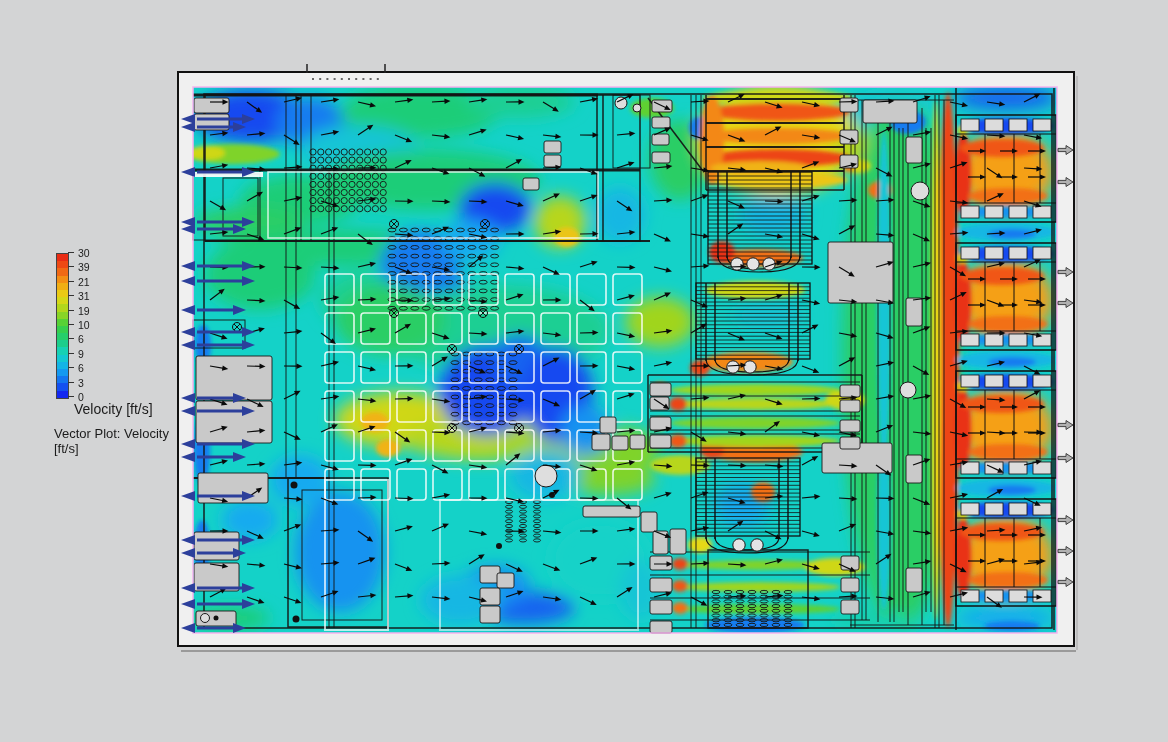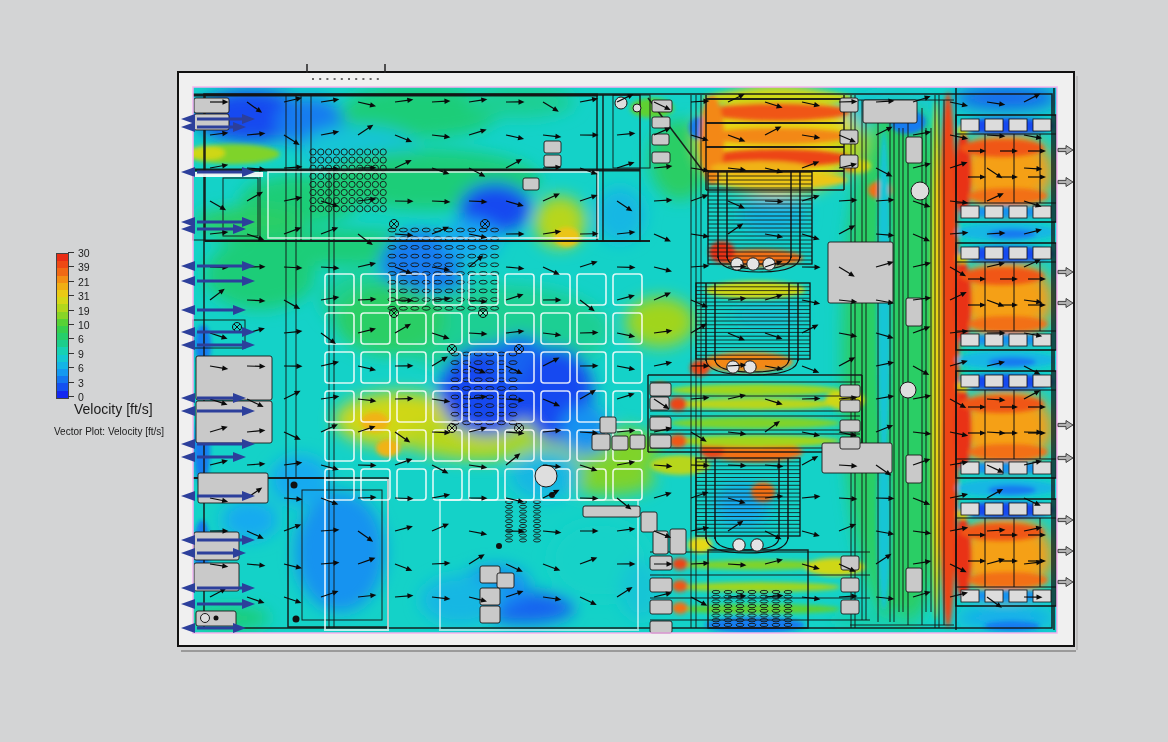--- a/index.html
+++ b/index.html
@@ -6,21 +6,21 @@
     font-family:"Liberation Sans",sans-serif;}
   #stage{position:relative;width:956px;height:742px;}
   #scene{position:absolute;left:0;top:0;}
   .legend{position:absolute;left:0;top:0;width:180px;height:742px;pointer-events:none;}
   .legend .bar{position:absolute;left:56px;top:253px;width:13px;height:146px;border:1px solid #444;box-sizing:border-box;}
   .legend .bar div{width:100%;}
   .tickrow{position:absolute;height:12px;line-height:12px;font-size:10.5px;color:#1b1b1b;white-space:nowrap;}
   .tickrow .tl{position:absolute;left:0;top:5px;width:6px;height:1px;background:#333;}
   .tickrow .tv{position:absolute;left:10px;top:0;}
   .legend-title{position:absolute;left:58px;top:401px;font-size:14px;color:#1b1b1b;margin-left:16px;}
-  .legend-subtitle{position:absolute;left:54px;top:426px;font-size:10px;color:#1b1b1b;}
+  .legend-subtitle{position:absolute;left:54px;top:426px;font-size:13px;color:#1b1b1b;}
 </style>
 </head>
 <body>
 
 <div id="stage">
   <svg id="scene" width="1168" height="742">
       <defs>
         <clipPath id="plotClip">
           <rect x="193" y="87" width="864" height="546"></rect>
         </clipPath>

